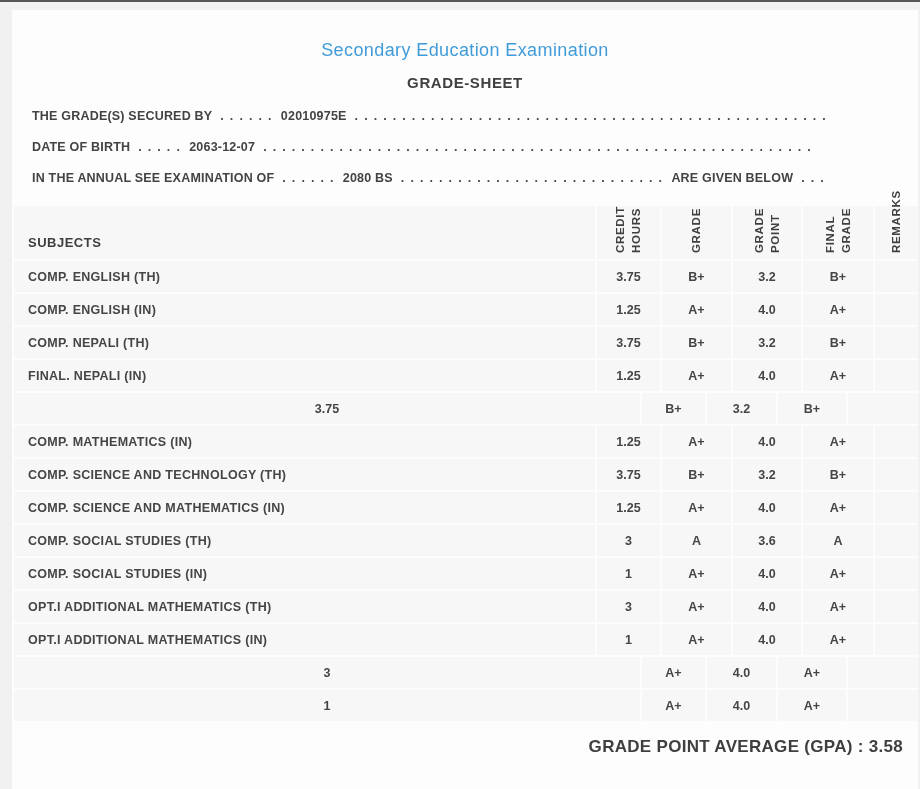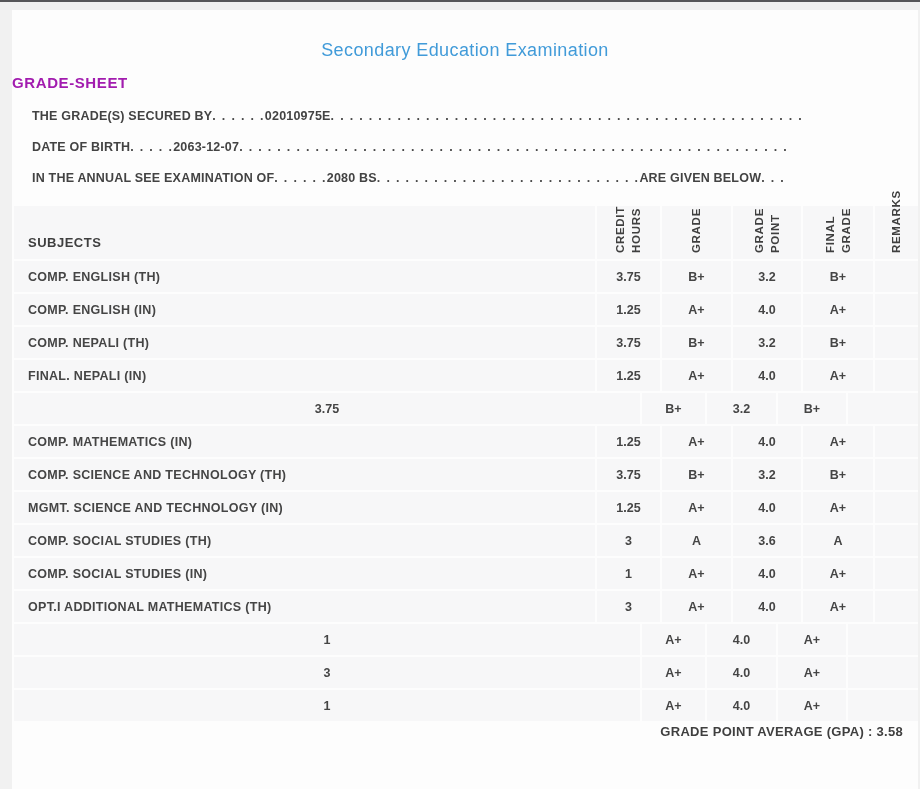--- a/index.html
+++ b/index.html
@@ -18,30 +18,31 @@
     padding-top: 30px;
   }
   .title {
     text-align: center;
     color: #419bd9;
     font-size: 18px;
     font-weight: 400;
     letter-spacing: 0.4px;
   }
   .subtitle {
-    color: #a21caf;
+    text-align: center;
+    color: #404040;
     font-size: 15px;
     font-weight: 700;
     letter-spacing: 0.6px;
     margin-top: 13px;
   }
   .info { margin: 18px 0 0 20px; color: #434343; font-size: 12.5px; font-weight: 700; }
   .info-line {
     display: flex;
-    gap: 0;
+    gap: 8px;
     align-items: center;
     white-space: nowrap;
     overflow: hidden;
     margin-bottom: 17px;
     letter-spacing: 0.2px;
   }
   .dots { letter-spacing: 1.3px; color: #4a4a4a; }
 
   .gtable { margin: 21px 0 0 2px; width: 904px; }
   .thead, .trow { display: flex; }
@@ -92,22 +93,22 @@
     color: #454545;
   }
   .trow .subj {
     justify-content: flex-start;
     padding-left: 14px;
     letter-spacing: 0.3px;
   }
   .gpa {
     text-align: right;
     padding-right: 15px;
-    margin-top: 3px;
-    font-size: 13px;
+    margin-top: 16px;
+    font-size: 17px;
     font-weight: 700;
     color: #3f3f3f;
     letter-spacing: 0.3px;
   }
 </style>
 </head>
 <body>
 
 <div class="page">
   <div class="sheet">
@@ -210,21 +211,21 @@
       </div>
       <div class="trow">
         <div class="cell subj">COMP. SCIENCE AND TECHNOLOGY (TH)</div>
         <div class="cell">3.75</div>
         <div class="cell">B+</div>
         <div class="cell">3.2</div>
         <div class="cell">B+</div>
         <div class="cell"></div>
       </div>
       <div class="trow">
-        <div class="cell subj">MGMT. SCIENCE AND TECHNOLOGY (IN)</div>
+        <div class="cell subj">COMP. SCIENCE AND MATHEMATICS (IN)</div>
         <div class="cell">1.25</div>
         <div class="cell">A+</div>
         <div class="cell">4.0</div>
         <div class="cell">A+</div>
         <div class="cell"></div>
       </div>
       <div class="trow">
         <div class="cell subj">COMP. SOCIAL STUDIES (TH)</div>
         <div class="cell">3</div>
         <div class="cell">A</div>
@@ -242,20 +243,21 @@
       </div>
       <div class="trow">
         <div class="cell subj">OPT.I ADDITIONAL MATHEMATICS (TH)</div>
         <div class="cell">3</div>
         <div class="cell">A+</div>
         <div class="cell">4.0</div>
         <div class="cell">A+</div>
         <div class="cell"></div>
       </div>
       <div class="trow">
+        <div class="cell subj">OPT.I ADDITIONAL MATHEMATICS (IN)</div>
         <div class="cell">1</div>
         <div class="cell">A+</div>
         <div class="cell">4.0</div>
         <div class="cell">A+</div>
         <div class="cell"></div>
       </div>
       <div class="trow">
         <div class="cell">3</div>
         <div class="cell">A+</div>
         <div class="cell">4.0</div>

